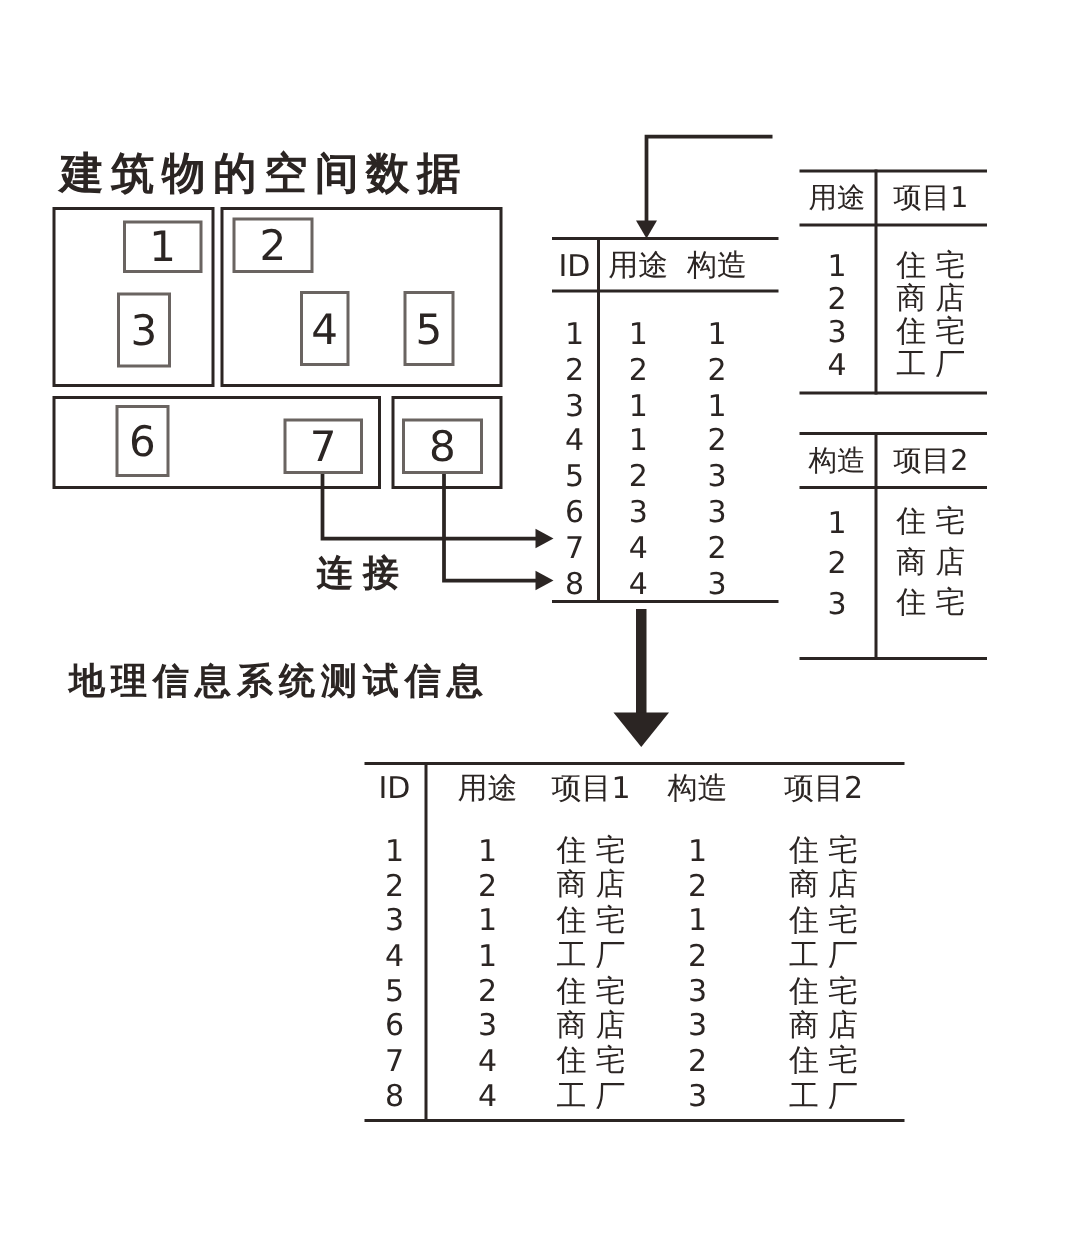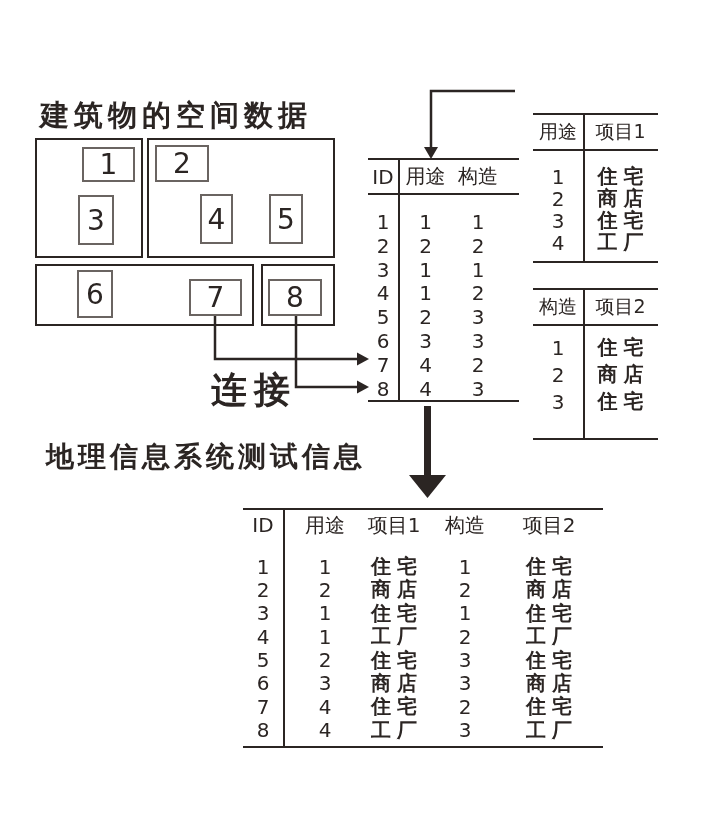--- a/index.html
+++ b/index.html
@@ -26,21 +26,21 @@
   .lk .header{height:34px;font-size:19px;}
   .bt .header{height:30px;}
   .mid .rows{padding-top:15px;}
   .mid .row{height:23.8px;}
   .lk1 .rows{padding:12px 0 10px 0;}
   .lk1 .row{height:22px;}
   .lk2 .rows{padding:8px 0 23px 0;}
   .lk2 .row{height:27px;}
   .bt .rows{padding:13px 0 6px 0;}
   .bt .row{height:23.4px;}
-  .sp{letter-spacing:6px;text-indent:6px;font-weight:bold;}
+  .sp{letter-spacing:6px;text-indent:6px;}
   svg{position:absolute;left:0;top:0;}
 </style>
 </head>
 <body>
 
 <div id="canvas">
 
   <svg width="724" height="837" viewBox="0 0 724 837">
     <g stroke="#2b2523" stroke-width="2.5" fill="none">
       <polyline points="515,91 431,91 431,149"></polyline>
@@ -190,23 +190,23 @@
         </div>
       <div class="grid lk-grid row">
           <span>3</span>
           <span class="sp">住宅</span>
         </div>
     </div>
     <div class="rule"></div>
     <div class="vsep" style="left:50px;"></div>
   </div>
 
-  <div class="abs label" style="left:211px;top:366px;font-size:36px;letter-spacing:7px;">连接</div>
-
-  <div class="abs label" style="left:46px;top:438px;font-size:28px;letter-spacing:4px;">地理信息系统测试信息</div>
+  <div class="abs label" style="left:211px;top:366px;font-size:24px;letter-spacing:7px;">连接</div>
+
+  <div class="abs label" style="left:46px;top:438px;font-size:24px;letter-spacing:4px;">地理信息系统测试信息</div>
 
   <div class="tbl bt" style="left:243px;top:508px;width:360px;">
     <div class="rule"></div>
     <div class="grid bt-grid header">
       <span>ID</span>
       <span>用途</span>
       <span>项目1</span>
       <span>构造</span>
       <span>项目2</span>
     </div>

